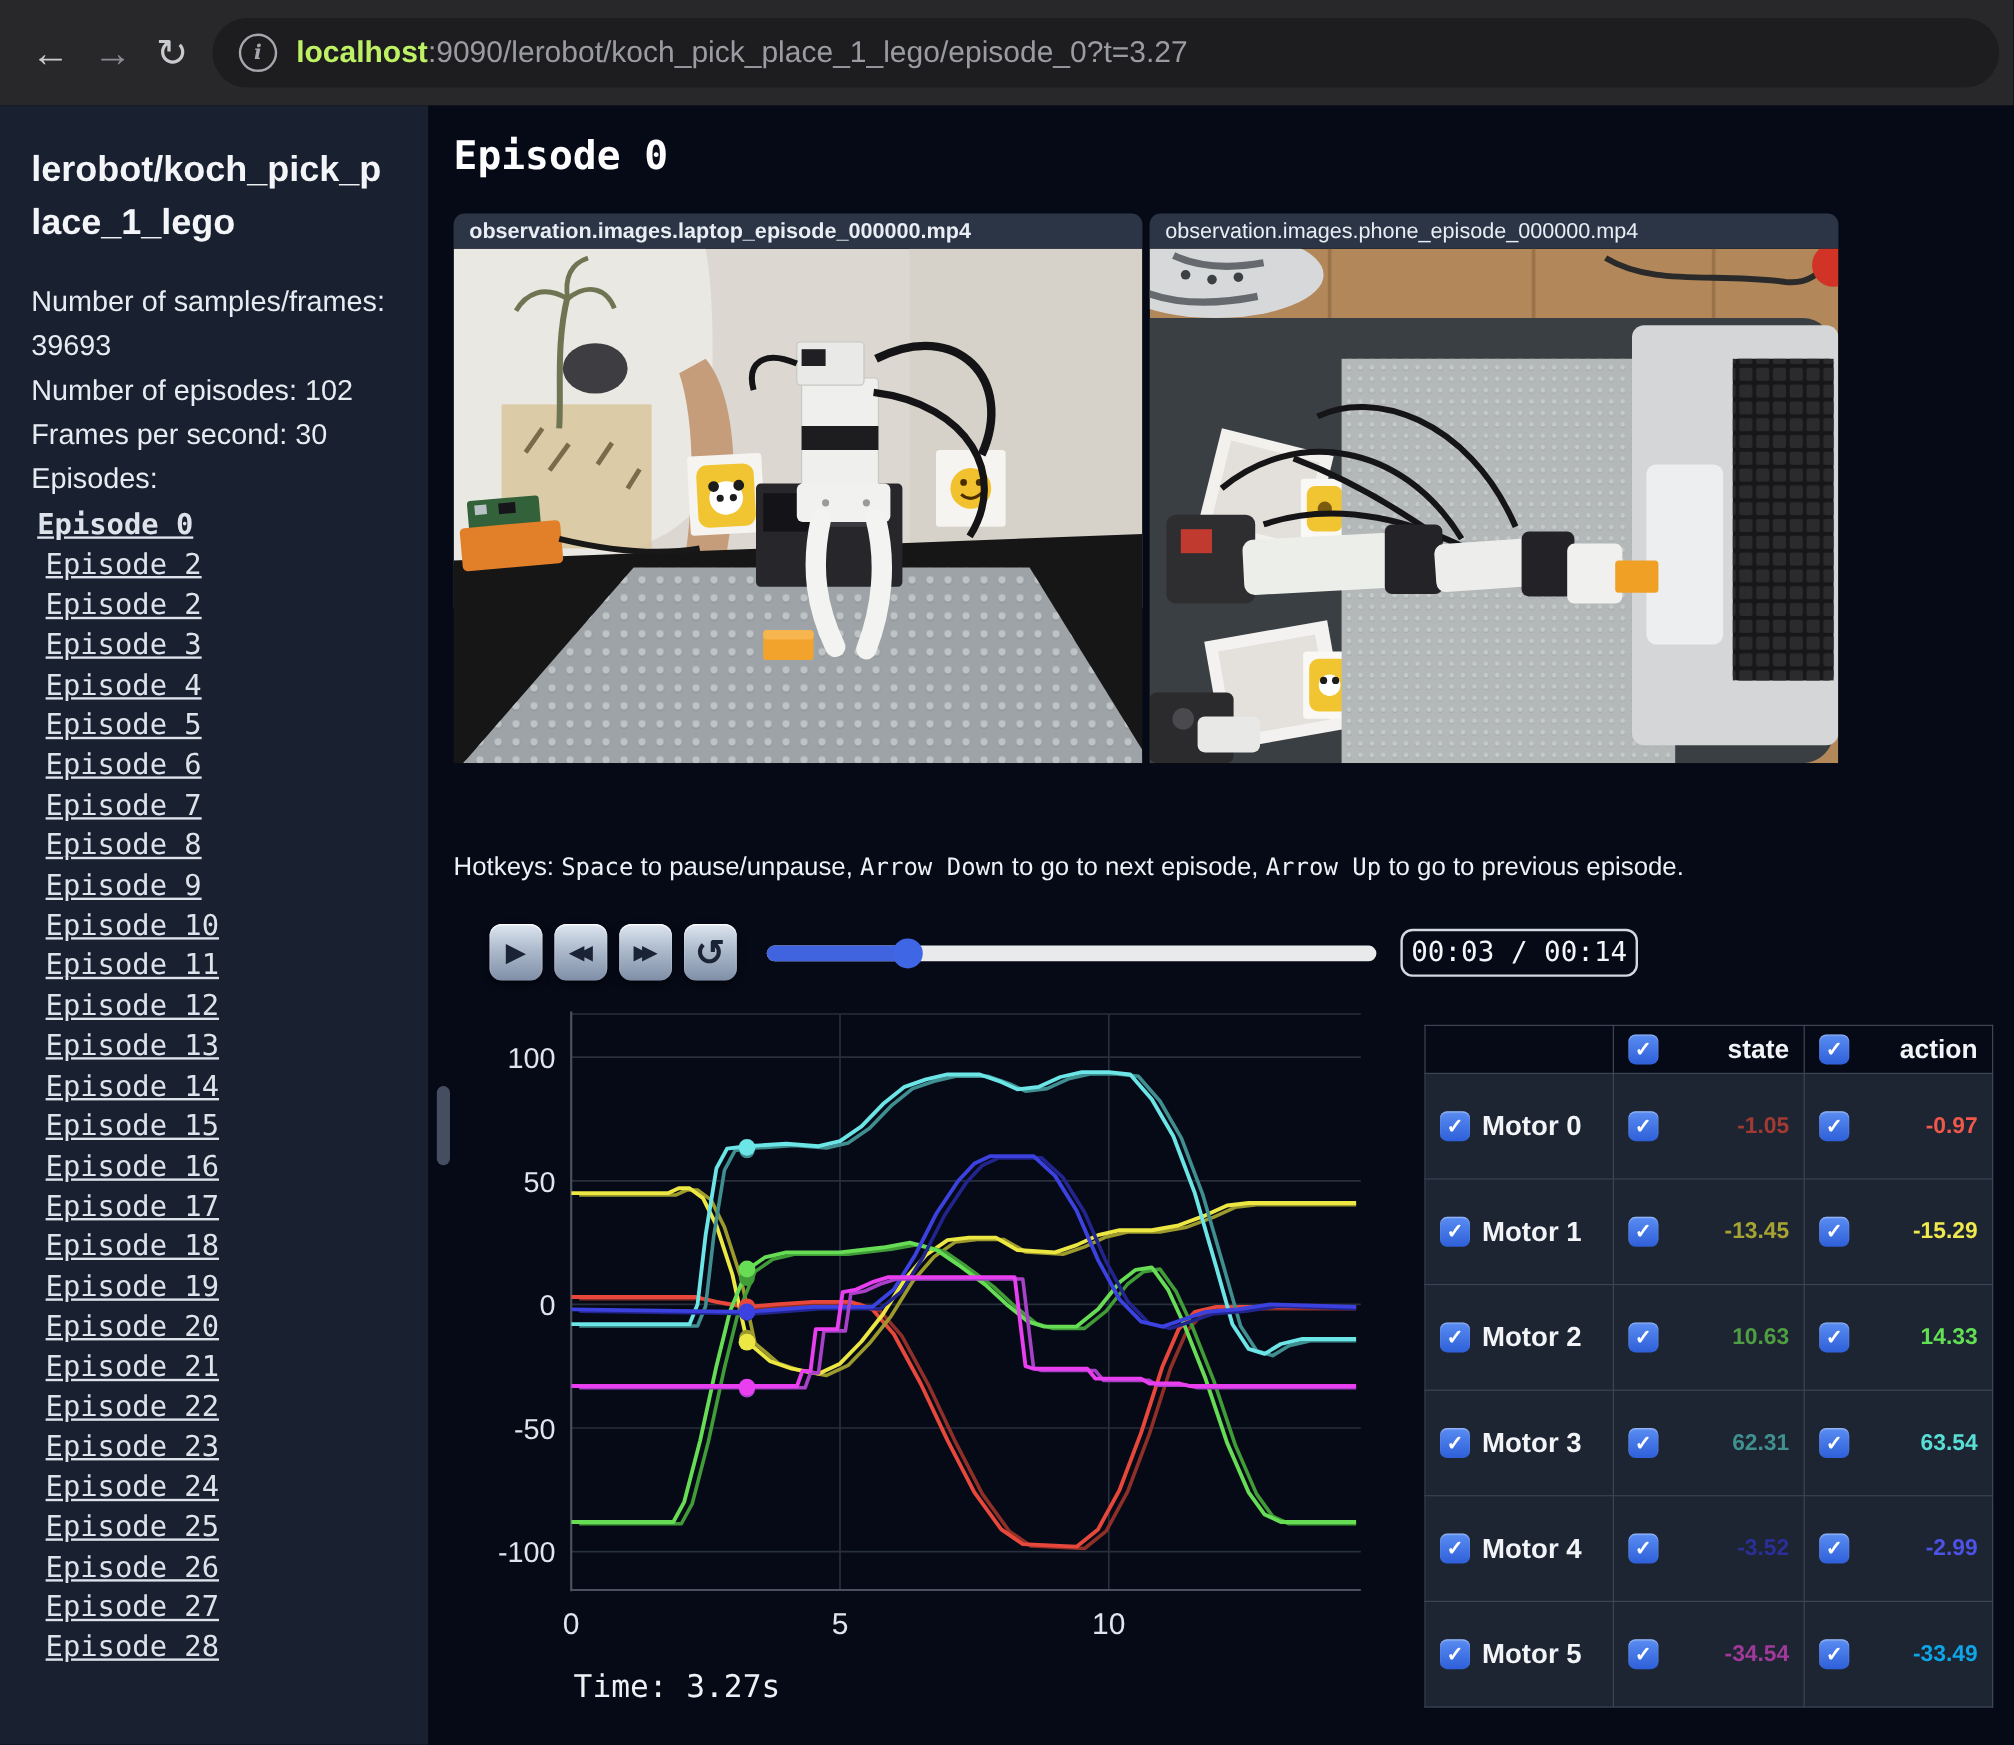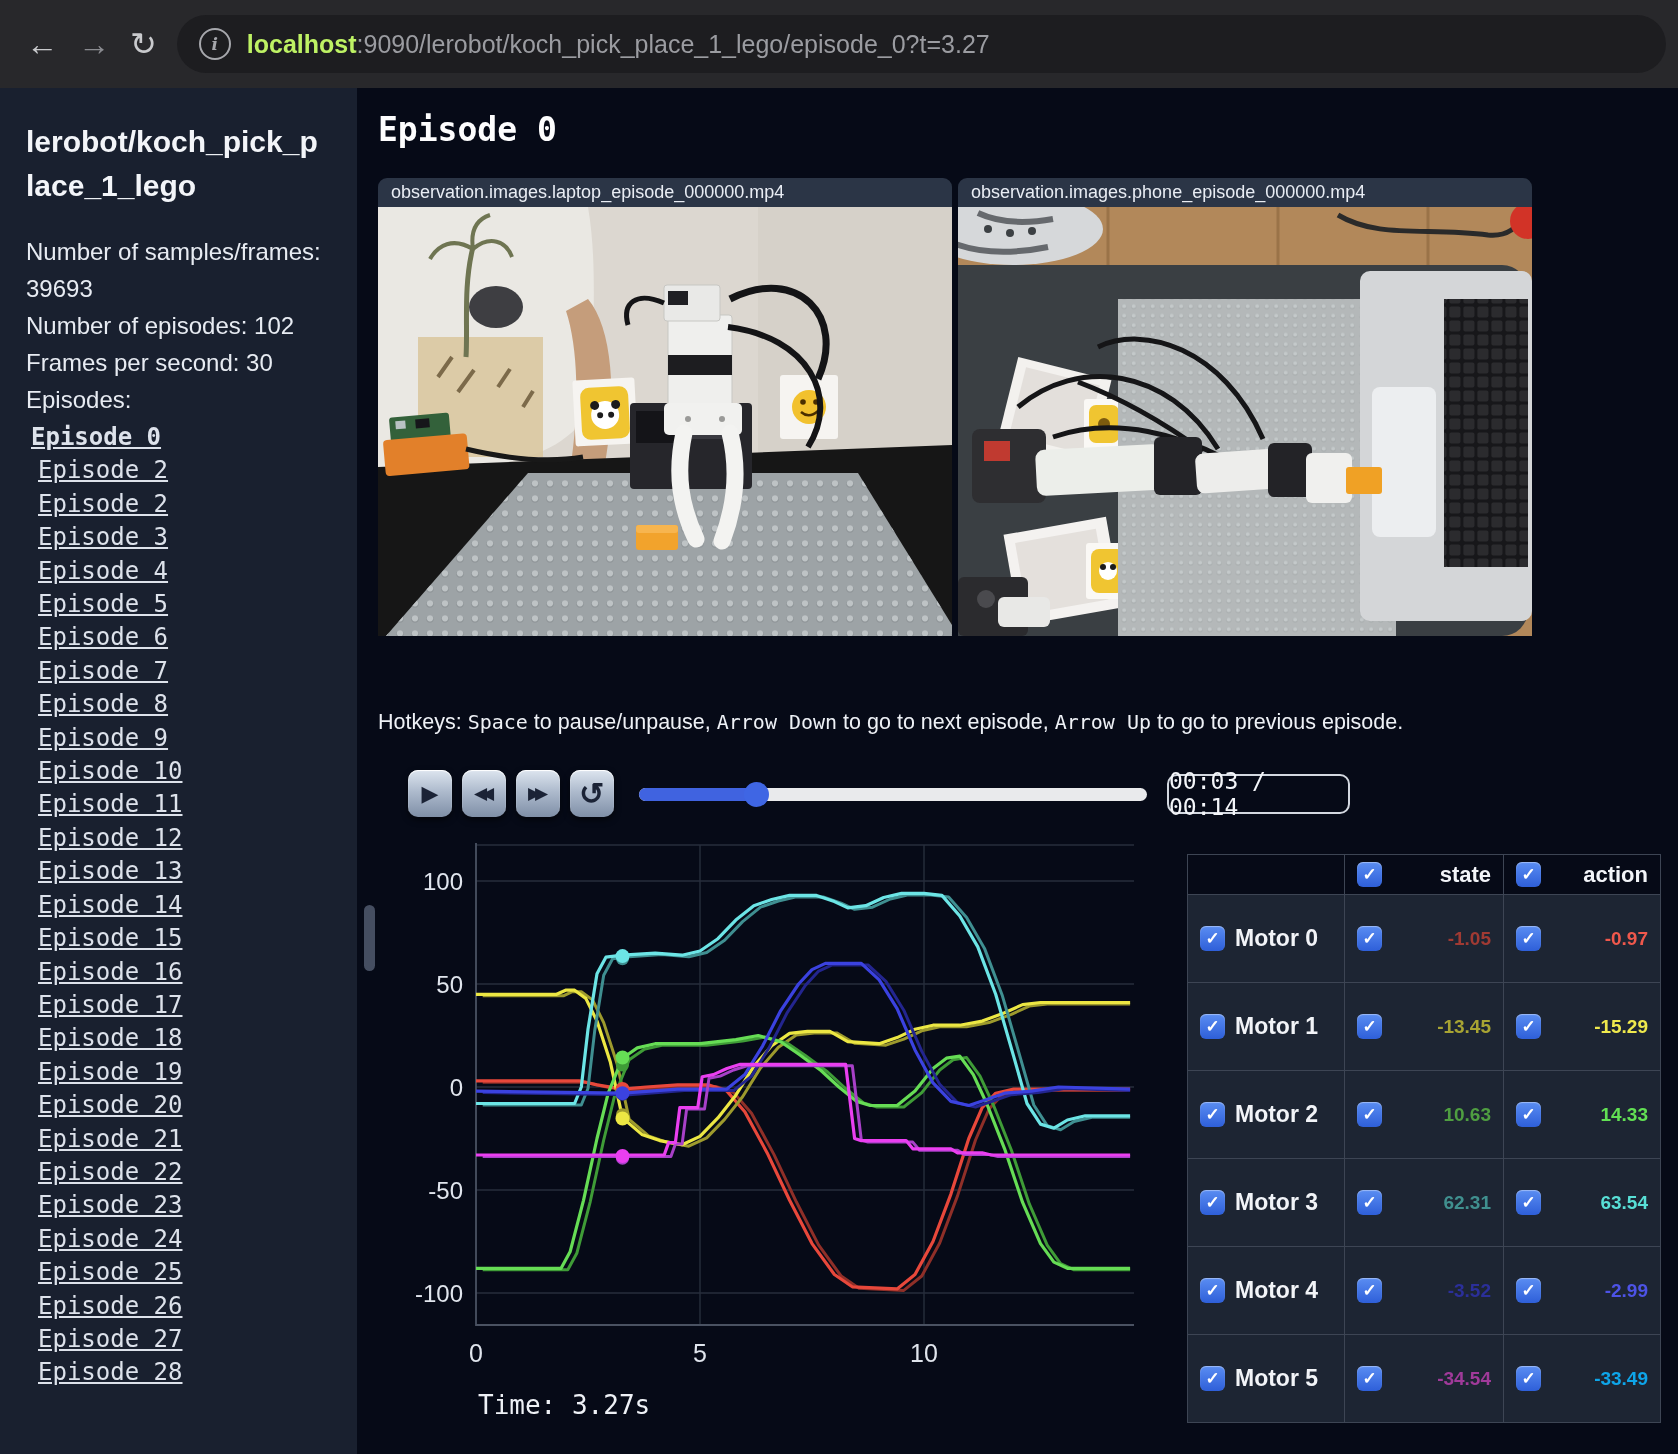--- a/index.html
+++ b/index.html
@@ -33,21 +33,21 @@
   .ep-link.active{font-weight:bold;padding-left:5px;}
 
   .main{position:relative;flex:1;background:#060a17;}
   .scroll-thumb{position:absolute;left:7px;top:817px;width:11px;height:66px;
                 border-radius:6px;background:#454e61;}
   .page-title{position:absolute;left:21px;top:22px;margin:0;
               font:bold 33px "DejaVu Sans Mono",monospace;color:#fdfdfe;}
 
   
   .video-panel{position:absolute;top:90px;width:574px;height:458px;}
-  #video1{left:21px;} #video2{left:601px;}
+  #video1{left:21px;font-weight:bold;} #video2{left:601px;}
   .video-header{height:29px;background:rgba(45,56,73,.95);border-radius:9px 9px 0 0;
                 color:#e9edf4;font-size:18px;display:flex;align-items:center;
                 padding:0 13px;position:relative;z-index:2;white-space:nowrap;overflow:hidden;}
   .video-body{position:absolute;top:29px;left:0;width:574px;height:429px;overflow:hidden;
               background:#101418;}
   .video-body svg{display:block;}
 
   
   .hotkeys{position:absolute;left:21px;top:622px;font-size:21.5px;color:#eef1f6;white-space:nowrap;}
   .hotkeys .kbd{font-family:"DejaVu Sans Mono",monospace;font-size:20px;}
@@ -58,21 +58,21 @@
         box-shadow:0 3px 6px rgba(0,0,0,.55),inset 0 1px 1px #fff;
         color:#1b2336;display:flex;align-items:center;justify-content:center;
         font-size:22px;cursor:pointer;}
   .pbtn .tight{letter-spacing:-6px;margin-right:6px;}
   .pbtn .loop{display:inline-block;transform:scaleX(-1);font-size:30px;font-weight:bold;}
   .slider-track{position:absolute;left:282px;top:700px;width:508px;height:13px;
                 border-radius:7px;background:#e9eaec;}
   .slider-fill{width:23%;height:100%;border-radius:7px 0 0 7px;background:#4063e0;}
   .slider-thumb{position:absolute;left:calc(23% - 12px);top:-6px;width:25px;height:25px;
                 border-radius:50%;background:#3f66e4;}
-  .time-box{position:absolute;left:810px;top:686px;width:183px;height:40px;
+  .time-box{position:absolute;left:810px;top:686px;width:198px;height:40px;
             border:2px solid #d3d8e0;border-radius:10px;box-sizing:border-box;
             display:flex;align-items:center;justify-content:center;
             font-family:"DejaVu Sans Mono",monospace;font-size:23px;color:#f3f5f9;}
 
   
   #chart{position:absolute;left:0;top:702px;}
 
   
   .data-table{position:absolute;left:830px;top:766px;width:473px;border-collapse:collapse;
               table-layout:fixed;}

